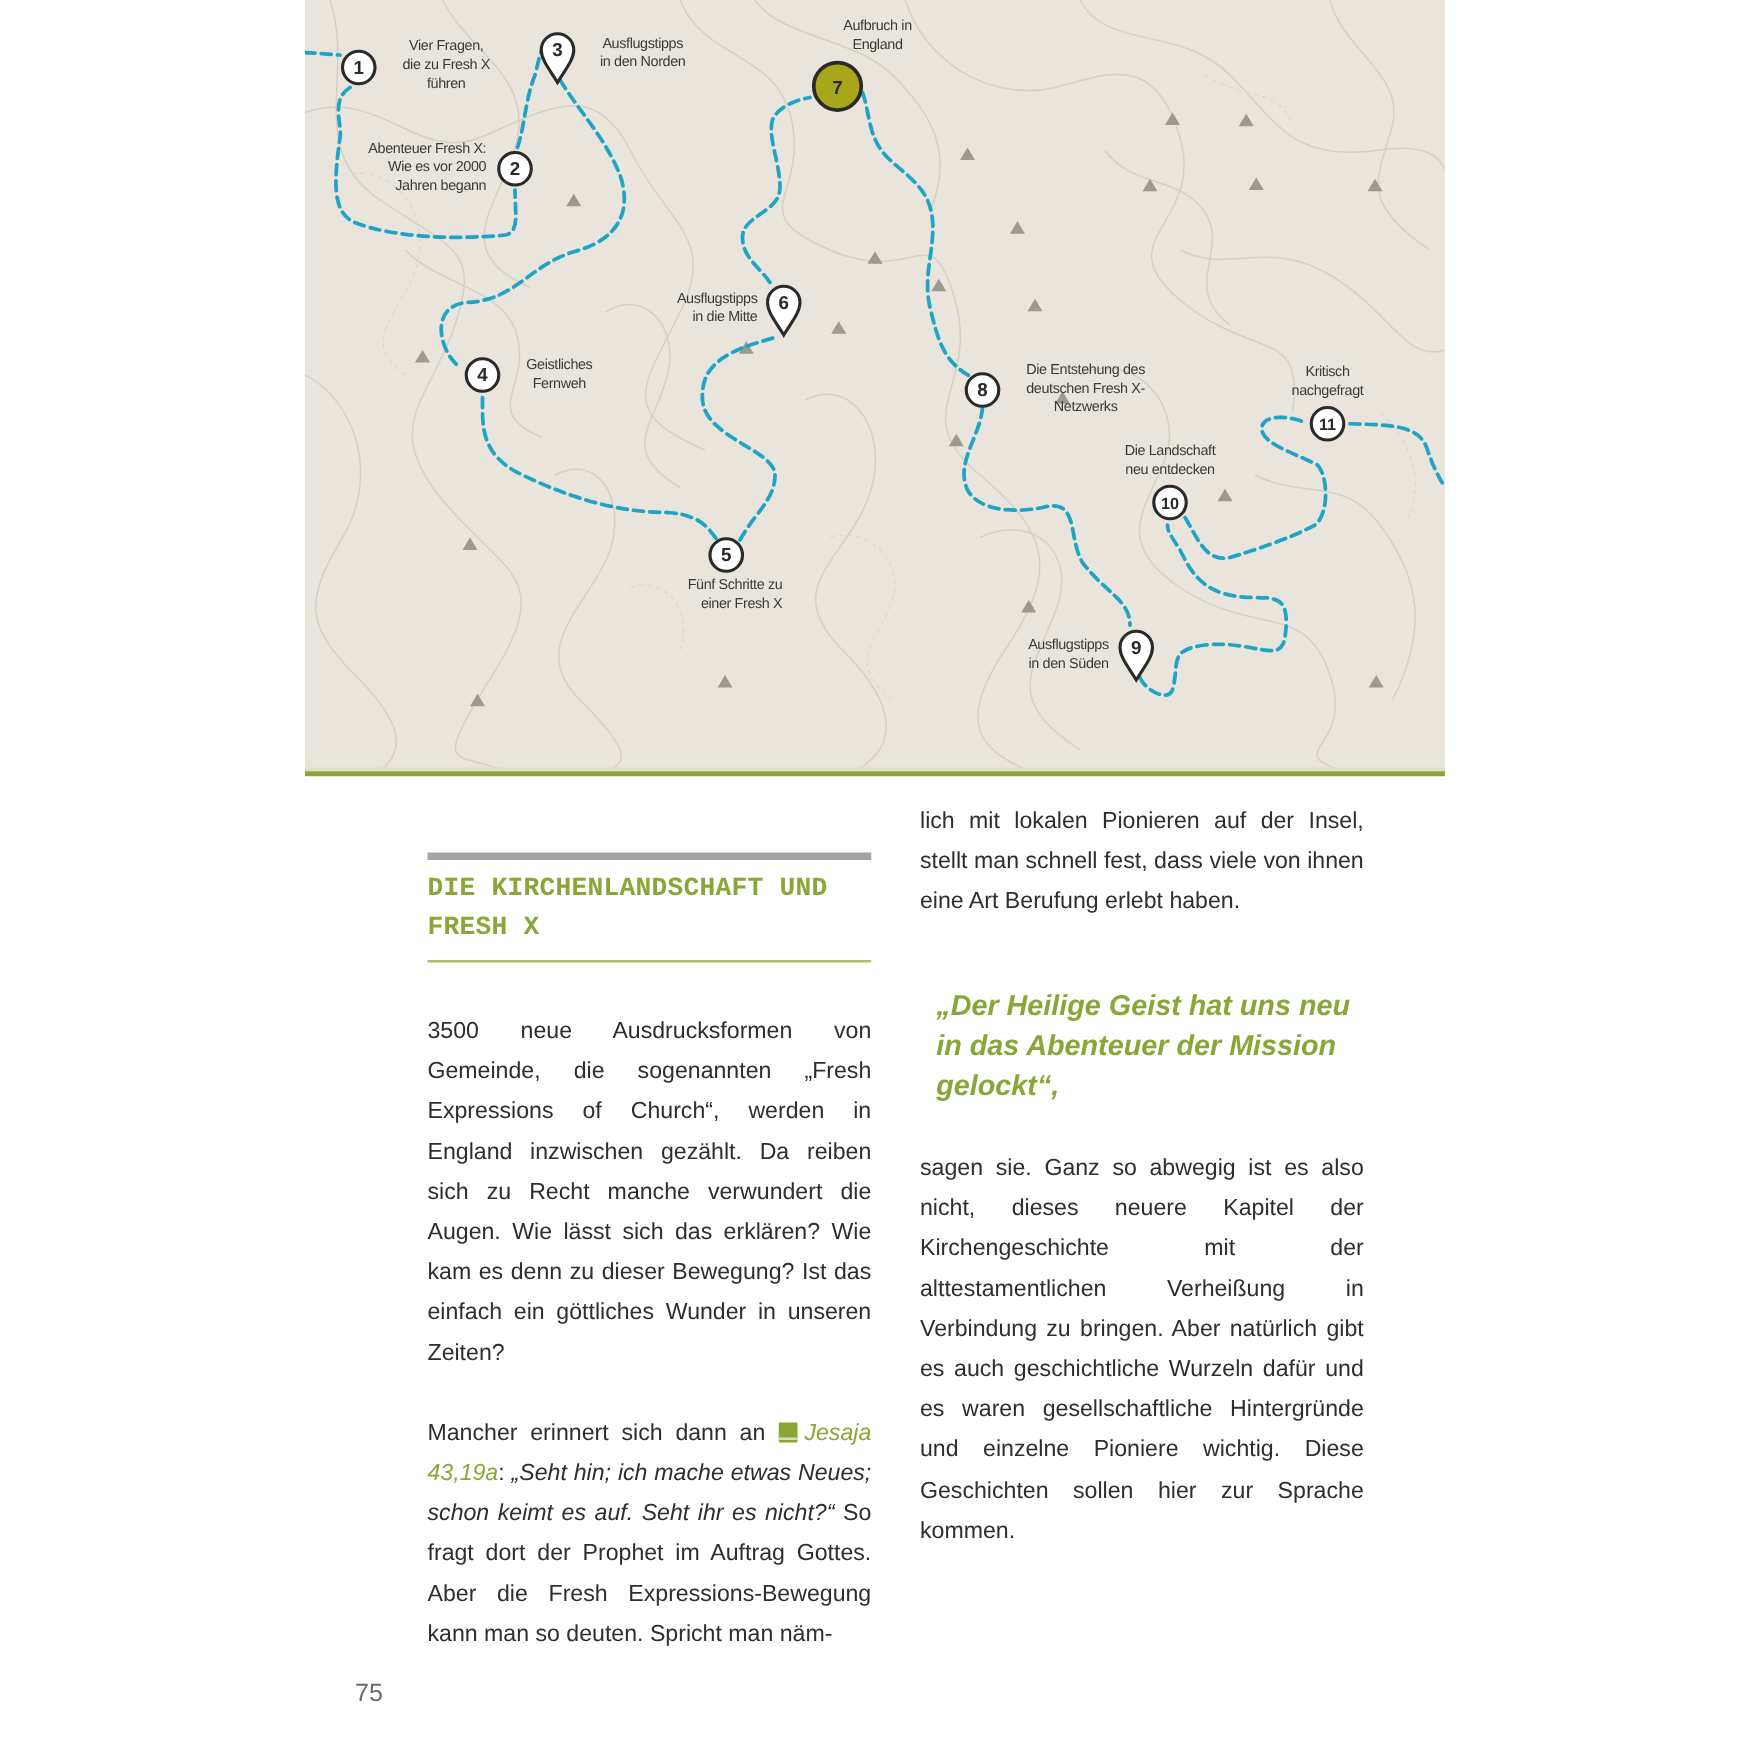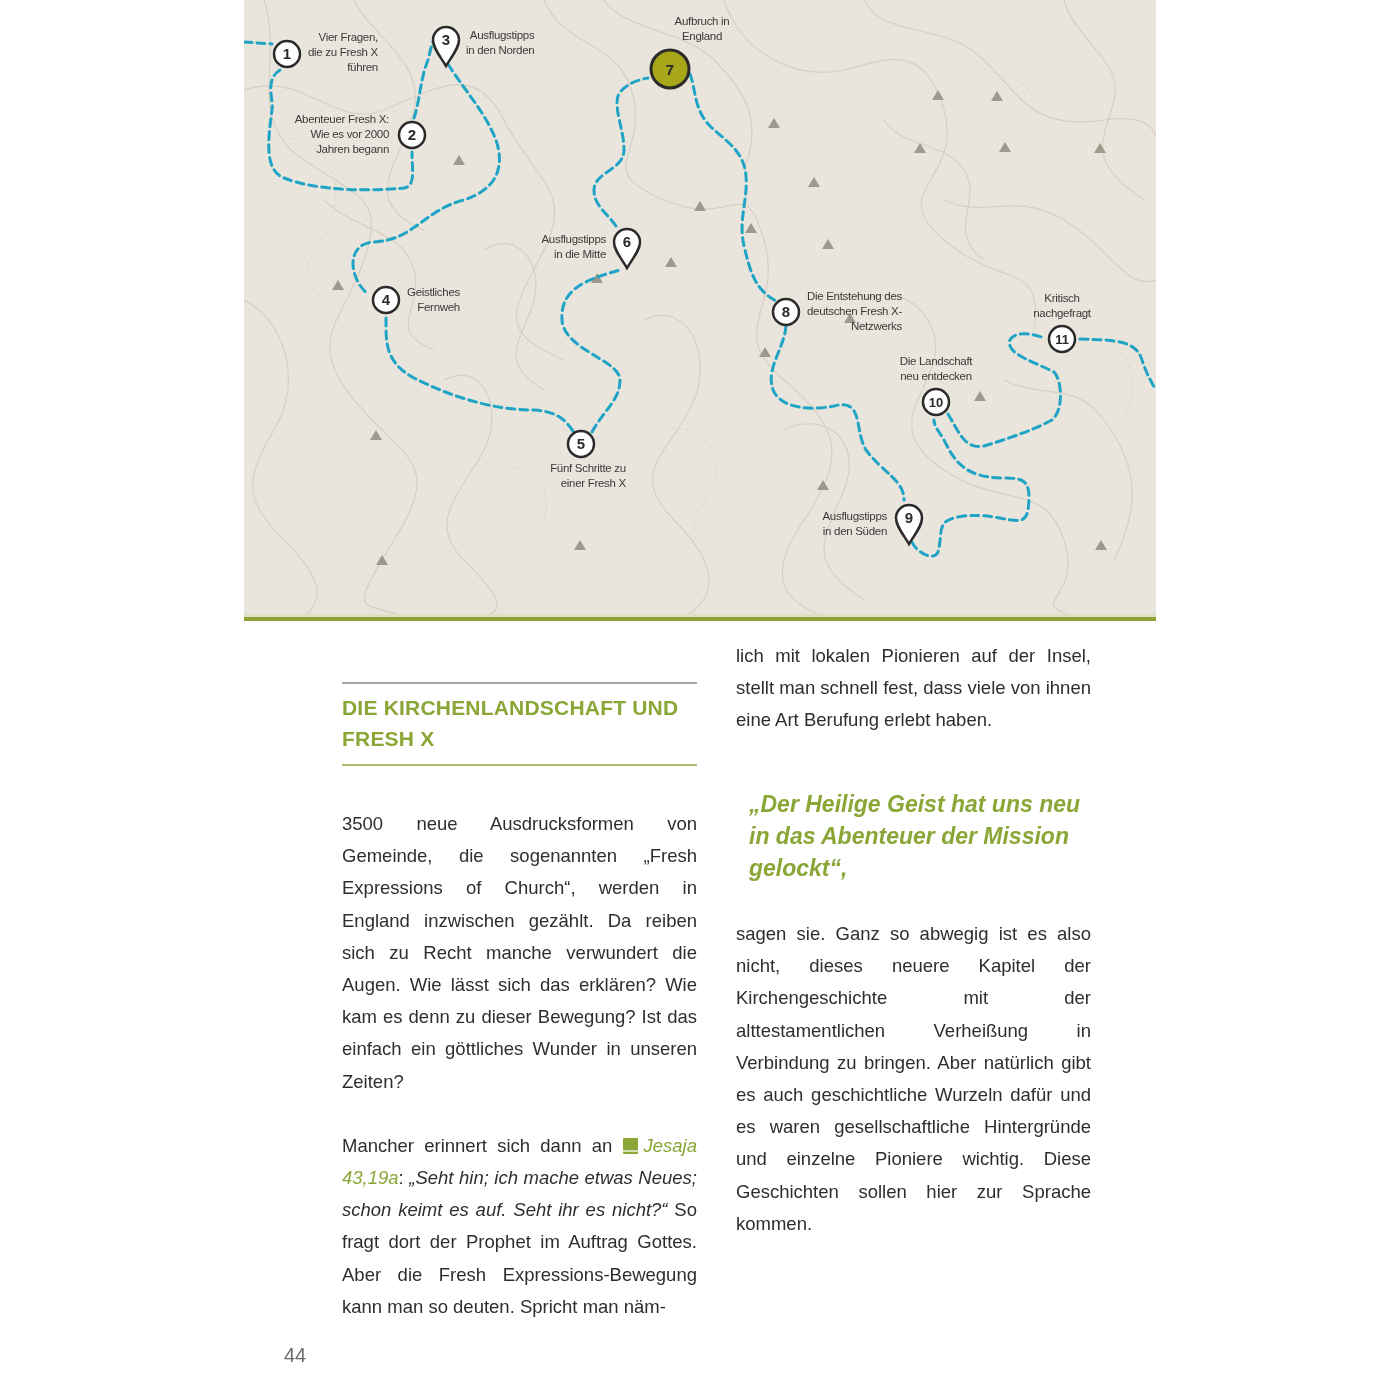--- a/index.html
+++ b/index.html
@@ -3,29 +3,29 @@
 <meta charset="utf-8">
 <style>
   html, body { margin:0; padding:0; background:#ffffff; }
   body { width:1400px; height:1400px; position:relative; overflow:hidden;
          font-family:"Liberation Sans", "DejaVu Sans", sans-serif; color:#2b2b2b; }
   .map { position:absolute; left:244px; top:0; width:912px; height:617px; background:#e9e5dc; overflow:hidden; }
   .map svg { position:absolute; left:0; top:0; }
   .map-rule { position:absolute; left:244px; top:617px; width:912px; height:4px; background:#8ea33a; }
   .map-rule-light { position:absolute; left:244px; top:614px; width:912px; height:3px; background:#dfe1c4; }
   .marker-label { position:absolute; font-size:11.5px; line-height:15px; color:#3a3a3a; letter-spacing:-0.3px; white-space:nowrap; }
-  .lbl-left { text-align:right; }
+  .lbl-left { text-align:center;margin-left:14px; }
   .lbl-right { text-align:right; }
   .lbl-center { text-align:center; transform:translateX(-50%); }
 
   .col { position:absolute; font-size:18.5px; line-height:32.2px; color:#2e2e2e; text-align:justify; }
   .col-left { left:342px; top:788px; width:355px;margin-top:20px; }
   .col-right { left:736px; top:640px; width:355px; }
   .col p { margin:0; }
-  .heading-box { position:absolute; left:342px; top:682px; width:355px; border-top:2px solid #a3a3a3; border-bottom:2px solid #a9bf6a; padding:8px 0 10px 0; }
+  .heading-box { position:absolute; left:342px; top:682px; width:355px; border-top:6px solid #a3a3a3; border-bottom:2px solid #a9bf6a; padding:8px 0 10px 0;font-family:Liberation Mono, monospace; }
   .heading { color:#8aa637; font-size:21px; line-height:31px; font-weight:bold; letter-spacing:0.2px; }
   .green { color:#8aa637; }
   .ital { font-style:italic; }
   .book-icon { display:inline-block; width:15px; height:16px; background:#8aa637; border-radius:1px; vertical-align:-2px; margin-right:6px; position:relative; }
   .book-icon::after { content:""; position:absolute; left:0; right:0; bottom:2px; height:2px; background:#d7e0b4; }
   .quote { position:absolute; left:749px; top:788px; width:340px; font-size:23px; line-height:32px; color:#8aa637; font-style:italic; font-weight:bold; }
   .page-number { position:absolute; left:284px; top:1344px; font-size:20px; color:#6b6b6b; }
 </style>
 </head>
 <body>
@@ -173,13 +173,13 @@
 <div class="col col-right">
   <p>lich mit lokalen Pionieren auf der Insel, stellt man schnell fest, dass viele von ihnen eine Art Berufung erlebt haben.</p>
 </div>
 
 <div class="quote">„Der Heilige Geist hat uns neu in das Abenteuer der Mission gelockt“,</div>
 
 <div class="col col-right" style="top:918px">
   <p>sagen sie. Ganz so abwegig ist es also nicht, dieses neuere Kapitel der Kirchengeschichte mit der alttestamentlichen Verheißung in Verbindung zu bringen. Aber natürlich gibt es auch geschichtliche Wurzeln dafür und es waren gesellschaftliche Hintergründe und einzelne Pioniere wichtig. Diese Geschichten sollen hier zur Sprache kommen.</p>
 </div>
 
-<div class="page-number">44</div>
+<div class="page-number">75</div>
 
 </body></html>

